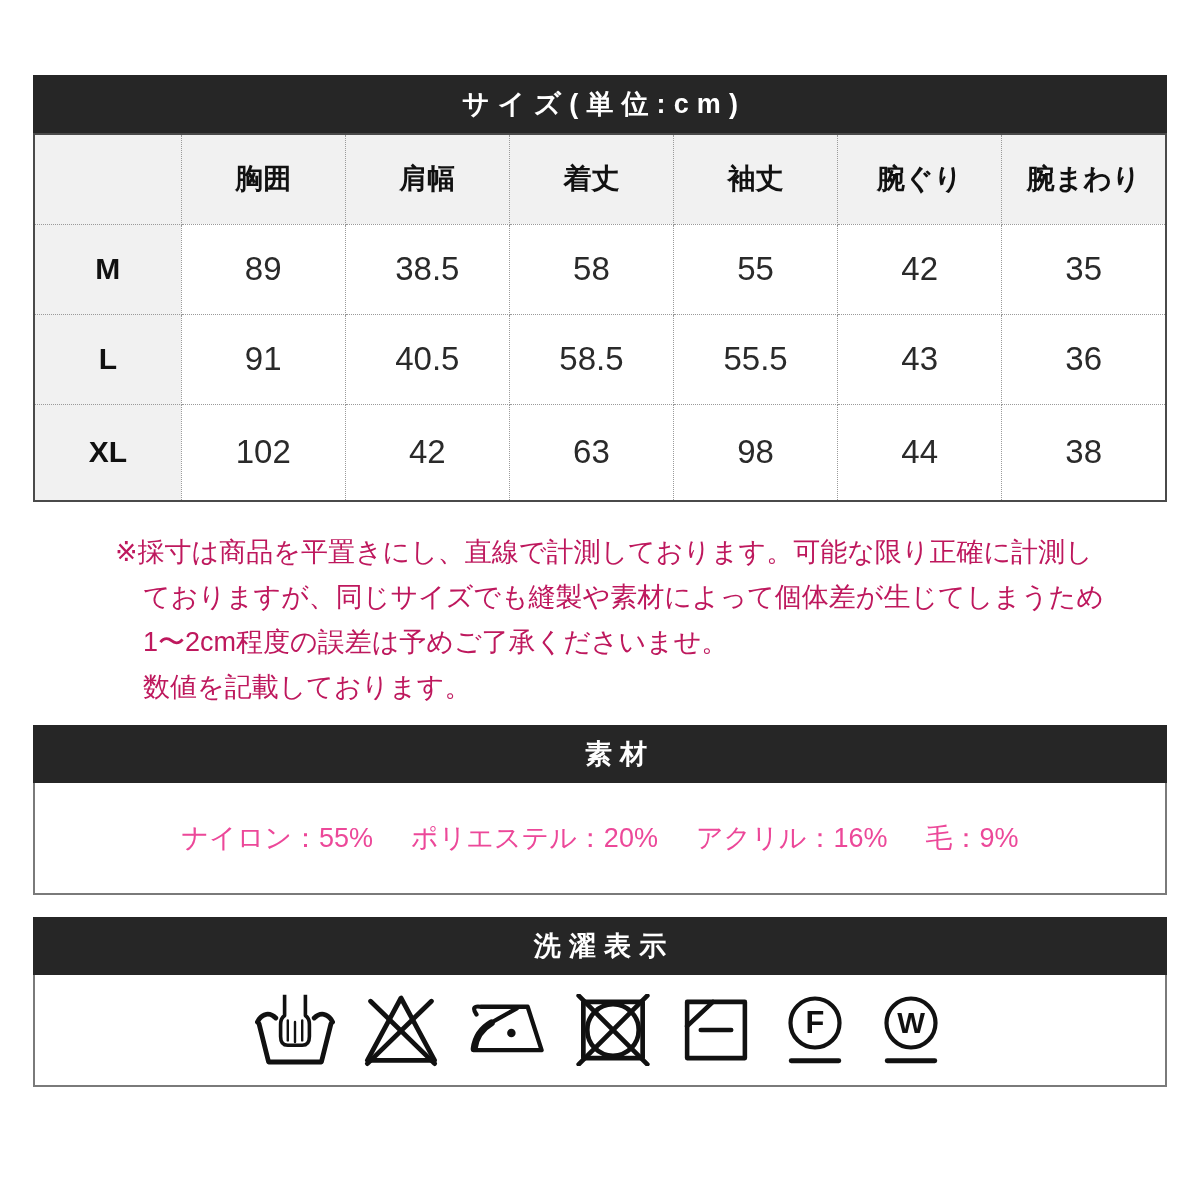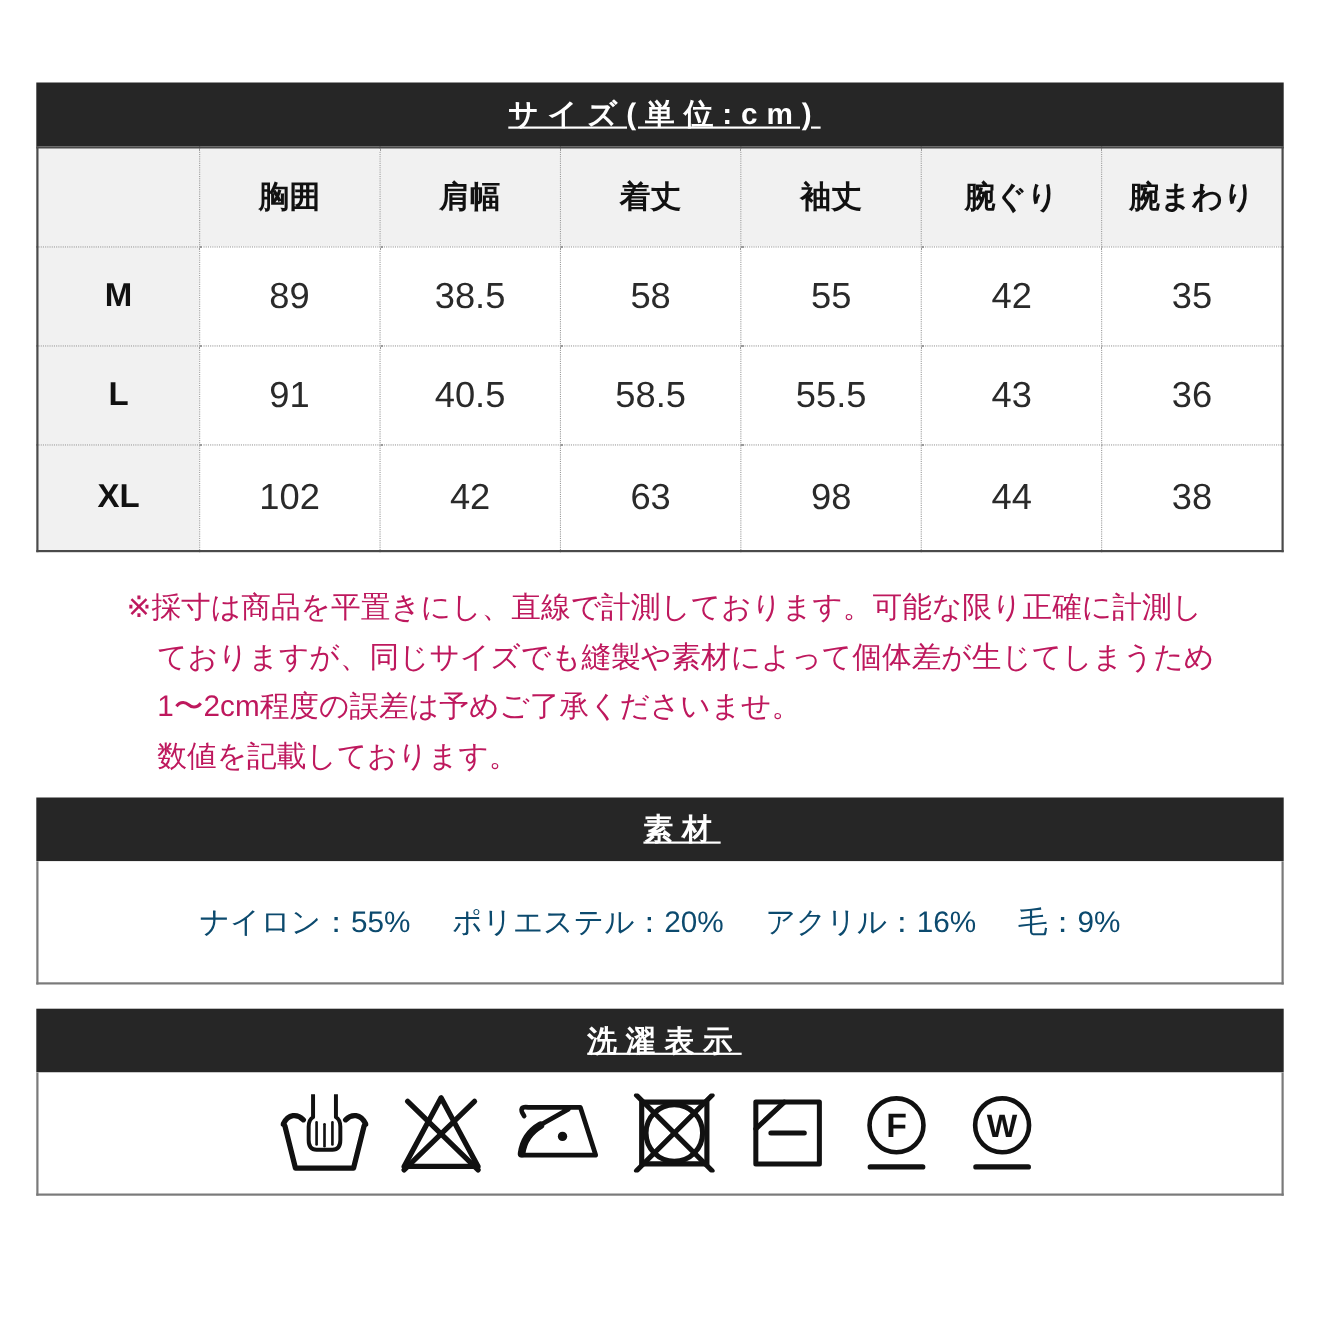--- a/index.html
+++ b/index.html
@@ -11,21 +11,21 @@
   }
   .wrap { width: 1134px; margin: 0 auto; padding-top: 75px; }
 
   
   .section-bar {
     background: #262626;
     color: #ffffff;
     height: 58px;
     display: flex; align-items: center; justify-content: center;
     font-size: 27px; font-weight: bold;
-    letter-spacing: 0.3em; text-indent: 0.3em; text-decoration: underline;
+    letter-spacing: 0.3em; text-indent: 0.3em;
   }
 
   
   table.size-table {
     width: 100%;
     border-collapse: collapse;
     table-layout: fixed;
     border: 2px solid #4a4a4a;
   }
   table.size-table th, table.size-table td {
@@ -47,21 +47,21 @@
 
   
   .content-box {
     border: 2px solid #7a7a7a;
     border-top: none;
     height: 110px;
     display: flex; align-items: center; justify-content: center;
     background: #ffffff;
   }
   .material-bar { margin-top: 15px; padding-left: 32px; }
-  .composition { display: flex; gap: 38px; font-size: 27px; color: #0c4a6e; }
+  .composition { display: flex; gap: 38px; font-size: 27px; color: #ec4899; }
   .wash-bar { margin-top: 22px; }
 
   .icon-row { display: flex; align-items: center; justify-content: center; gap: 26px; }
   .care-icon { display: block; }
   .care-icon path, .care-icon line, .care-icon rect, .care-icon circle, .care-icon polyline {
     vector-effect: none;
   }
   .fw-letter {
     font-family: "Liberation Sans", "DejaVu Sans", sans-serif;
     font-weight: bold;

